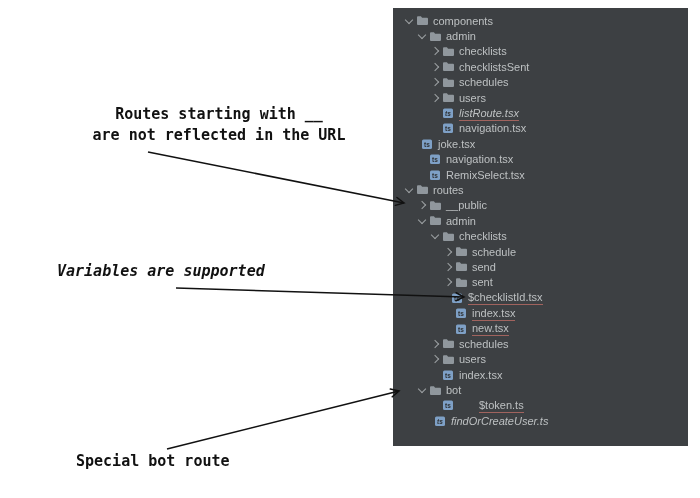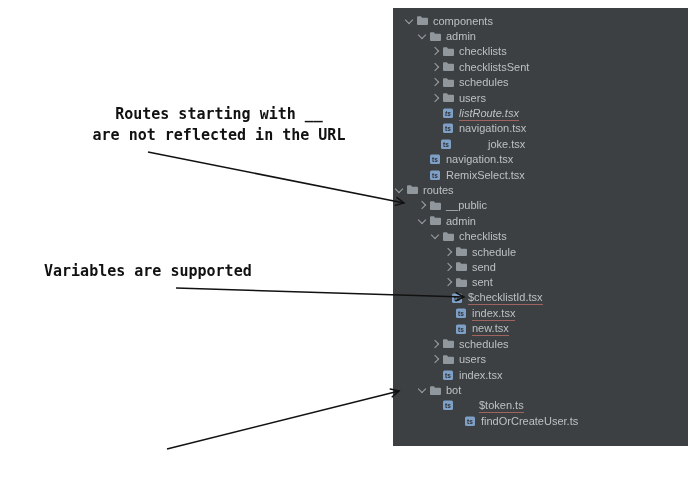--- a/index.html
+++ b/index.html
@@ -36,21 +36,21 @@
   .label.underline { border-bottom:1px solid var(--underline,#a1635e); }
 
   
   .note {
     position:absolute; z-index:3;
     font-family:"DejaVu Sans Mono", monospace;
     font-weight:700; font-size:15px;
     color:var(--annotation-text,#111111);
   }
   .note1 { left:85px; top:104px; width:268px; text-align:center; line-height:21px; }
-  .note2 { left:44px;  top:262px; }
+  .note2 { left:57px;  top:262px;font-style:italic; }
   .note3 { left:76px;  top:452px; }
 
   .arrows { position:absolute; left:0; top:0; z-index:5; pointer-events:none; }
 </style>
 </head>
 <body>
 
 <div class="page">
 
   <div class="panel">
@@ -120,21 +120,21 @@
         </div>
         <div class="row" style="padding-left: 49px;">
           <span class="icon file">
             <svg width="12" height="12" viewBox="0 0 12 12">
               <rect x="1" y="1.5" width="10" height="9.5" rx="1.5" fill="currentColor"></rect>
               <text x="6" y="9" font-size="6.5" font-weight="bold" text-anchor="middle" fill="#2e3133" font-family="sans-serif">ts</text>
             </svg>
           </span>
           <span class="label">navigation.tsx</span>
         </div>
-        <div class="row" style="padding-left: 47px; gap: 31px;">
+        <div class="row" style="padding-left: 28px;">
           <span class="icon file">
             <svg width="12" height="12" viewBox="0 0 12 12">
               <rect x="1" y="1.5" width="10" height="9.5" rx="1.5" fill="currentColor"></rect>
               <text x="6" y="9" font-size="6.5" font-weight="bold" text-anchor="middle" fill="#2e3133" font-family="sans-serif">ts</text>
             </svg>
           </span>
           <span class="label">joke.tsx</span>
         </div>
         <div class="row" style="padding-left: 36px;">
           <span class="icon file">
@@ -147,21 +147,21 @@
         </div>
         <div class="row" style="padding-left: 36px;">
           <span class="icon file">
             <svg width="12" height="12" viewBox="0 0 12 12">
               <rect x="1" y="1.5" width="10" height="9.5" rx="1.5" fill="currentColor"></rect>
               <text x="6" y="9" font-size="6.5" font-weight="bold" text-anchor="middle" fill="#2e3133" font-family="sans-serif">ts</text>
             </svg>
           </span>
           <span class="label">RemixSelect.tsx</span>
         </div>
-        <div class="row" style="padding-left: 0; text-align: right;">
+        <div class="row" style="padding-left: 10px; text-align: right;">
           <span class="chev open"></span>
           <span class="icon folder">
             <svg width="13" height="11" viewBox="0 0 13 11">
               <path d="M1 2.2c0-.5.4-.9.9-.9h3l1.2 1.5h5c.5 0 .9.4.9.9v5.4c0 .5-.4.9-.9.9H1.9c-.5 0-.9-.4-.9-.9z" fill="currentColor"></path>
             </svg>
           </span>
           <span class="label">routes</span>
         </div>
         <div class="row" style="padding-left: 23px;">
           <span class="chev closed"></span>
@@ -282,37 +282,38 @@
         </div>
         <div class="row" style="padding-left: 49px; gap: 20px;">
           <span class="icon file">
             <svg width="12" height="12" viewBox="0 0 12 12">
               <rect x="1" y="1.5" width="10" height="9.5" rx="1.5" fill="currentColor"></rect>
               <text x="6" y="9" font-size="6.5" font-weight="bold" text-anchor="middle" fill="#2e3133" font-family="sans-serif">ts</text>
             </svg>
           </span>
           <span class="label underline">$token.ts</span>
         </div>
-        <div class="row" style="padding-left: 71px;">
+        <div class="row" style="padding-left: 41px; font-style: italic;">
           <span class="icon file">
             <svg width="12" height="12" viewBox="0 0 12 12">
               <rect x="1" y="1.5" width="10" height="9.5" rx="1.5" fill="currentColor"></rect>
               <text x="6" y="9" font-size="6.5" font-weight="bold" text-anchor="middle" fill="#2e3133" font-family="sans-serif">ts</text>
             </svg>
           </span>
           <span class="label">findOrCreateUser.ts</span>
         </div>
       </div>
   </div>
 
   <div class="note note1">
     <div>Routes starting with __</div>
     <div>are not reflected in the URL</div>
   </div>
   <div class="note note2">Variables are supported</div>
+  <div class="note note3">Special bot route</div>
 
   <svg class="arrows" width="700" height="498" viewBox="0 0 700 498">
     <defs>
       <marker id="ah" markerWidth="12" markerHeight="10" refX="9" refY="5" orient="auto" markerUnits="userSpaceOnUse">
         <path d="M1 1 L9 5 L1 9" fill="none" stroke="#111111" stroke-width="1.5" stroke-linecap="round"></path>
       </marker>
     </defs>
     <line x1="148" y1="152" x2="404" y2="203" stroke="#111111" stroke-width="1.6" marker-end="url(#ah)"></line>
     <line x1="176" y1="288" x2="464" y2="297" stroke="#111111" stroke-width="1.6" marker-end="url(#ah)"></line>
     <line x1="167" y1="449" x2="399" y2="391" stroke="#111111" stroke-width="1.6" marker-end="url(#ah)"></line>

